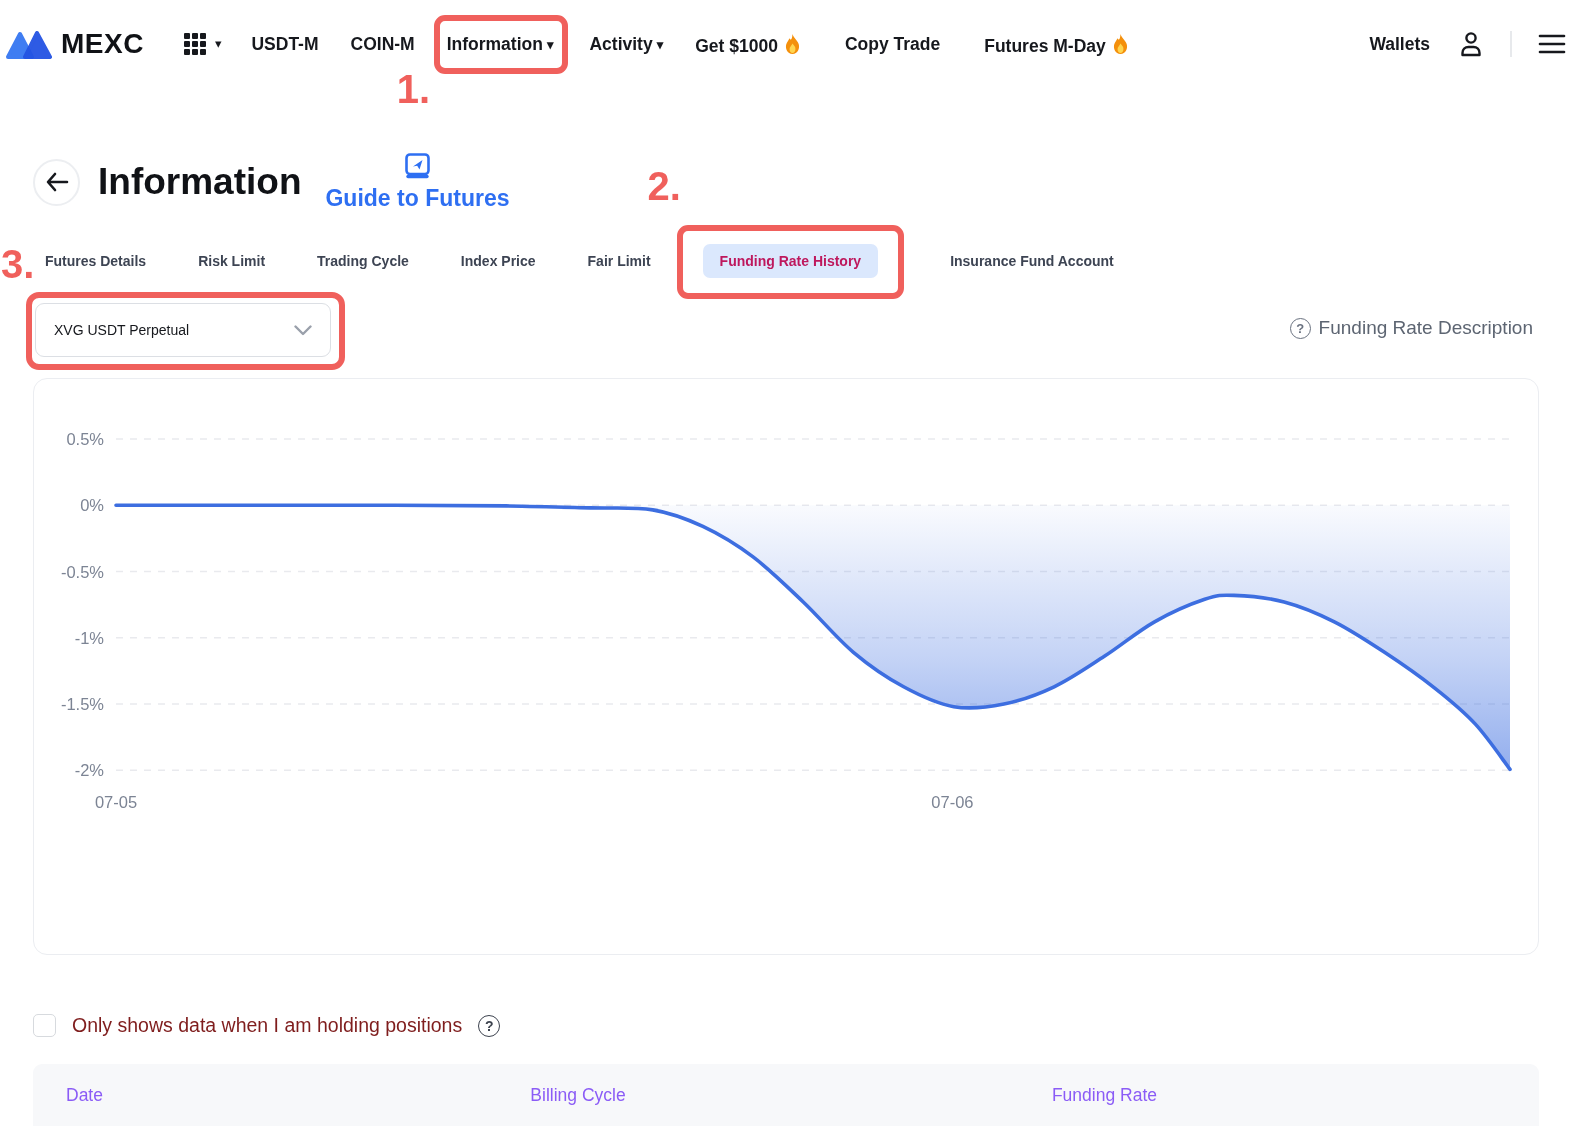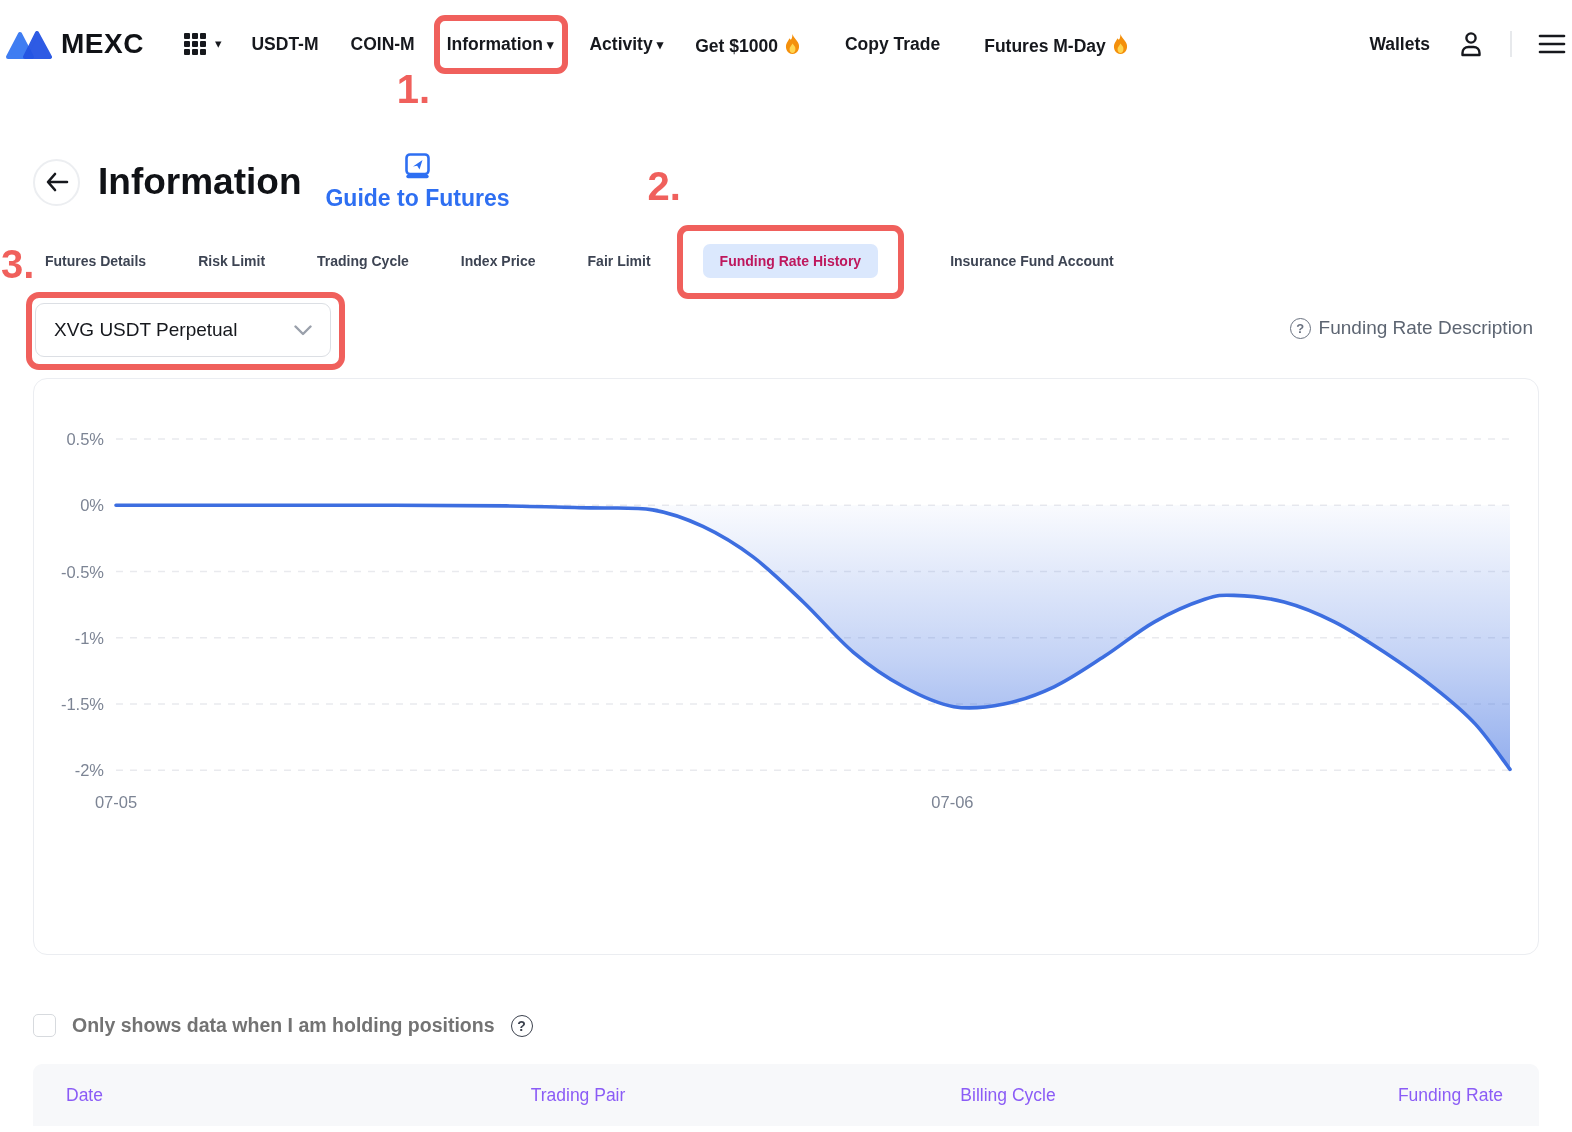--- a/index.html
+++ b/index.html
@@ -38,21 +38,21 @@
   .tabs-row { position:absolute; top:244px; left:45px; display:flex; align-items:center; }
   .tab { font-size:14px; font-weight:600; color:#3d4453; margin-right:52px; white-space:nowrap; cursor:pointer; }
   .tab-active { color:#be185d; background:#dbe8fd; border-radius:7px; padding:9px 17px; margin:0; }
   .tab-wrap { margin:0 26px 0 0; }
   .box-tab { left:-26px; right:-26px; top:-19px; bottom:-21px; }
   .num-2 { left:-55px; top:-78px; }
   
   .selector-row { position:absolute; top:303px; left:35px; right:39px; display:flex; align-items:flex-start; }
   .pair-select { width:296px; height:54px; border:1.5px solid #dcdfe4; border-radius:9px;
                  display:flex; align-items:center; padding:0 18px; cursor:pointer; background:#fff; }
-  .pair-select-label { font-size:19px; font-weight:500; color:#16181d; }
+  .pair-select-label { font-size:14px; font-weight:500; color:#16181d; }
   .box-select { left:-9px; right:-14px; top:-11px; bottom:-13px; border-radius:13px; }
   .num-3 { left:-34px; top:-59px; }
   .chev { margin-left:auto; }
   .desc-link { margin-left:auto; display:flex; align-items:center; gap:8px; color:#5d6572;
                font-size:19px; margin-top:14px; cursor:pointer; }
   .qmark { width:21px; height:21px; border-radius:50%; border:1.5px solid #6a7280; color:#6a7280;
            font-size:13px; display:inline-flex; align-items:center; justify-content:center; font-weight:600; }
   
   .card { position:absolute; top:378px; left:33px; width:1506px; height:577px;
           border:1.5px solid #ebedf1; border-radius:14px; background:#fff; }
@@ -60,21 +60,21 @@
                border-bottom:1.5px solid #f0f1f4; }
   .latest-label { font-size:19px; color:#858d9b; }
   .latest-value { font-size:21px; font-weight:700; color:#101216; margin-left:8px; letter-spacing:.3px; }
   .range-btn { margin-left:auto; height:46px; border:1.5px solid #dcdfe4; border-radius:9px;
                display:flex; align-items:center; gap:12px; padding:0 20px; font-size:19px; color:#16181d;
                cursor:pointer; background:#fff; }
   .chart-box { position:relative; width:100%; height:465px; }
   
   .filter-row { position:absolute; top:1014px; left:33px; display:flex; align-items:center; gap:16px; }
   .checkbox { width:23px; height:23px; border:1.5px solid #d7dade; border-radius:5px; background:#fff; cursor:pointer; }
-  .filter-label { font-size:19.5px; font-weight:700; color:#737373; }
+  .filter-label { font-size:19.5px; font-weight:400; color:#7f1d1d; }
   .qmark-dark { border-color:#3c424e; color:#3c424e; width:22px; height:22px; font-size:14px; }
   .table-head { position:absolute; top:1064px; left:33px; width:1506px; height:62px;
                 background:#f7f8fa; border-radius:9px 9px 0 0;
                 display:grid; grid-template-columns:300px 490px 370px 1fr; align-items:center; }
   .th { font-size:17.5px; font-weight:500; color:#8b5cf6; }
   .th-date { padding-left:33px; }
   .th-center { text-align:center; }
   .th-right { text-align:right; padding-right:36px; }
 </style>
 </head>
@@ -227,18 +227,17 @@
   </div>
 
   <div class="filter-row">
     <div class="checkbox"></div>
     <span class="filter-label">Only shows data when I am holding positions</span>
     <span class="qmark qmark-dark">?</span>
   </div>
 
   <div class="table-head">
     <span class="th th-date">Date</span>
-    <span class="th th-center">Trading Pair</span>
     <span class="th th-center">Billing Cycle</span>
     <span class="th th-right">Funding Rate</span>
   </div>
 
 </div>
 
 </body></html>

